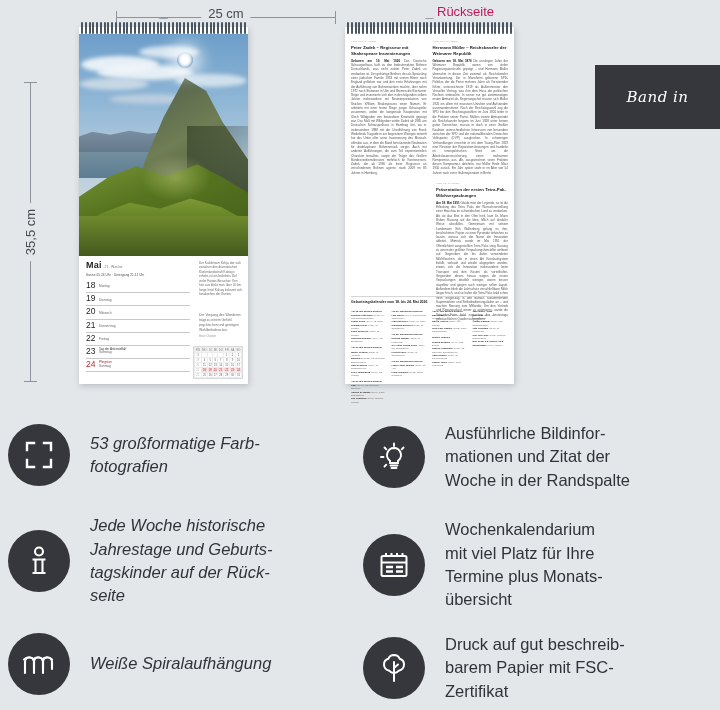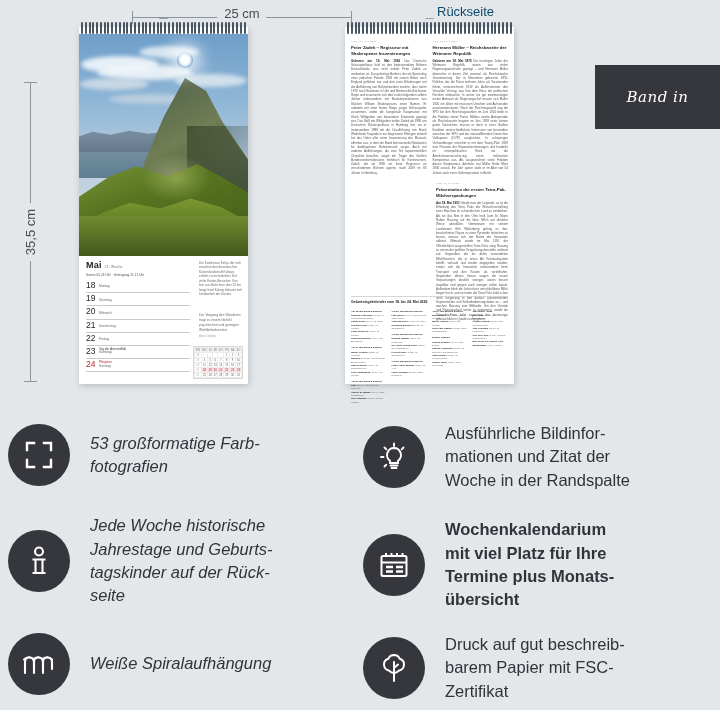--- a/index.html
+++ b/index.html
@@ -6,21 +6,21 @@
   body{
     width:720px;height:710px;
     background:#e3e7ea;
     font-family:"Liberation Sans", sans-serif;
     overflow:hidden;
     position:relative;
   }
   .stage{position:absolute;inset:0;}
 
   
-  .dim-top{position:absolute;top:9px;left:132px;width:220px;height:16px;}
+  .dim-top{position:absolute;top:9px;left:116px;width:220px;height:16px;}
   .dim-top .bar{position:absolute;top:8px;left:0;right:0;height:1px;background:#8d949b;}
   .dim-top .cap-l,.dim-top .cap-r{position:absolute;top:2px;width:1px;height:13px;background:#8d949b;}
   .dim-top .cap-l{left:0;}
   .dim-top .cap-r{right:0;}
   .dim-top .lbl{
     position:absolute;top:-3px;left:50%;transform:translateX(-50%);
     background:#e3e7ea;padding:0 7px;font-size:13px;color:#454c52;white-space:nowrap;
   }
 
   .dim-left{position:absolute;left:22px;top:82px;width:16px;height:300px;}
@@ -28,21 +28,21 @@
   .dim-left .cap-t,.dim-left .cap-b{position:absolute;left:2px;width:13px;height:1px;background:#8d949b;}
   .dim-left .cap-t{top:0;}
   .dim-left .cap-b{bottom:0;}
   .dim-left .lbl{
     position:absolute;top:50%;left:50%;
     transform:translate(-50%,-50%) rotate(-90deg);
     background:#e3e7ea;padding:3px 6px;font-size:13px;color:#454c52;white-space:nowrap;
   }
 
   .rueck-lbl{
-    position:absolute;top:4px;left:437px;font-size:13px;color:#0c4a6e;
+    position:absolute;top:4px;left:437px;font-size:13px;color:#be185d;
   }
 
   
   .sheet{position:absolute;background:#fff;box-shadow:1px 2px 6px rgba(40,50,60,.22);}
   .sheet-left{left:79px;top:27px;width:169px;height:357px;}
   .sheet-right{left:345px;top:27px;width:169px;height:357px;}
 
   
   .spiral{position:absolute;top:-5px;left:2px;right:2px;height:13px;
     display:flex;justify-content:space-between;align-items:flex-start;}
@@ -142,21 +142,21 @@
   
   .features{position:absolute;left:0;top:408px;width:720px;height:302px;}
   .fcol{position:absolute;top:0;width:350px;}
   .fcol.l{left:8px;font-style:italic;}
   .fcol.r{left:363px;}
   .frow{position:relative;display:flex;align-items:center;gap:20px;}
   .fcol.l .frow.r1{height:94px;}
   .fcol.l .frow.r2{height:118px;}
   .fcol.l .frow.r3{height:88px;}
   .fcol.r .frow.r1{height:98px;}
-  .fcol.r .frow.r2{height:118px;font-weight:bold;}
+  .fcol.r .frow.r2{height:118px;}
   .fcol.r .frow.r3{height:88px;}
   .ficon{flex:0 0 62px;width:62px;height:62px;border-radius:50%;background:#36373c;
     display:flex;align-items:center;justify-content:center;}
   .ftext{font-size:16.5px;line-height:1.42;color:#30343a;}
 </style>
 </head>
 <body>
 
 <div class="stage">
 

